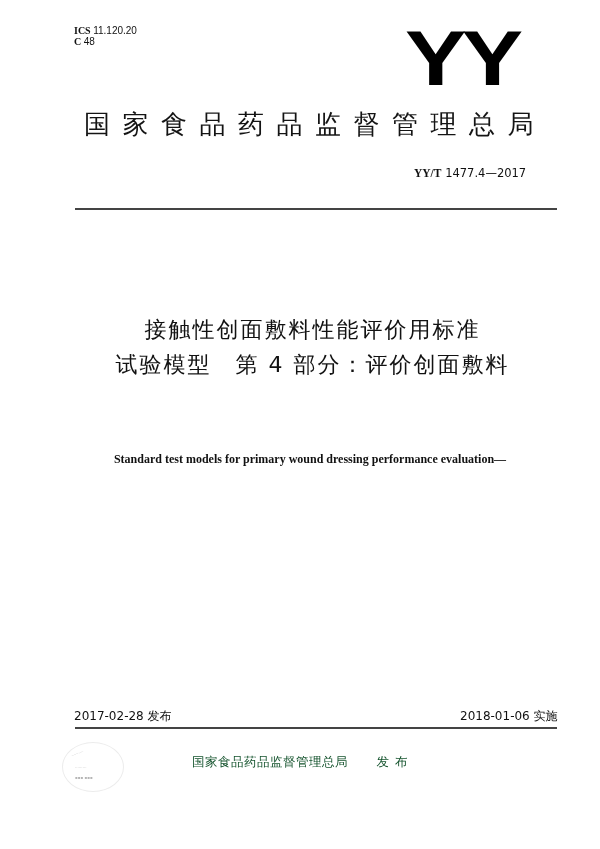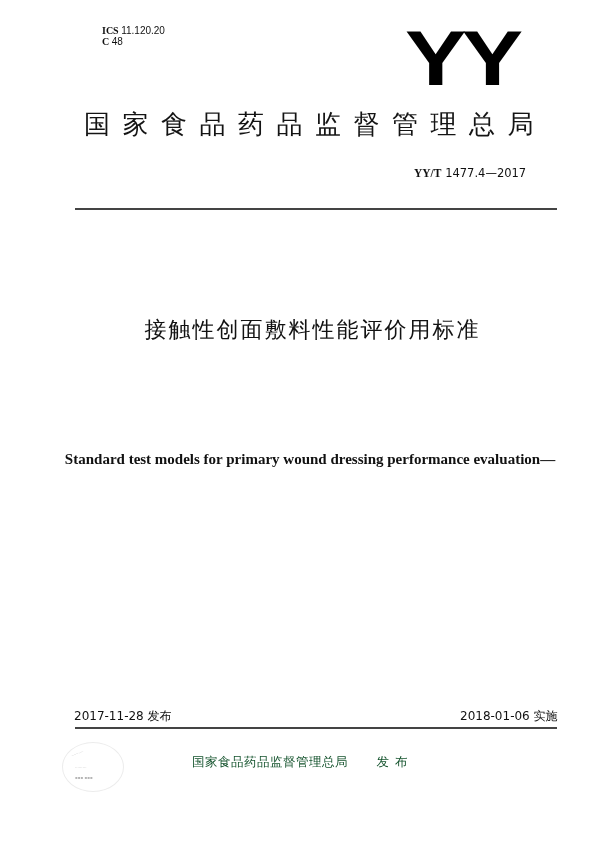--- a/index.html
+++ b/index.html
@@ -5,21 +5,21 @@
     html, body { margin: 0; padding: 0; background: #ffffff; }
     body {
       width: 600px; height: 849px; position: relative; overflow: hidden;
       font-family: "DejaVu Sans", "Liberation Sans", sans-serif;
       color: #111111;
     }
     .abs { position: absolute; }
     .ics {
       left: 74px; top: 25px;
       font-family: "Liberation Serif", serif;
-      font-size: 10px; line-height: 11px; color: #111; margin-left: 28px;
+      font-size: 10px; line-height: 11px; color: #111;
     }
     .ics .lbl { font-weight: bold; }
     .ics .num { font-family: "Liberation Sans", sans-serif; }
     .yy-logo {
       left: 405px; top: 26px;
       font-family: "Liberation Sans", sans-serif;
       font-weight: 900; font-size: 78px; line-height: 64px;
       letter-spacing: -4px; color: #000;
       transform: scaleX(1.18); transform-origin: left top;
     }
@@ -37,21 +37,21 @@
     .rule-top { left: 75px; top: 208px; width: 482px; }
     .title-zh {
       left: 60px; top: 312px; width: 505px;
       text-align: center; font-size: 22px; line-height: 35px;
       letter-spacing: 2px; color: #121212;
     }
     .title-zh div { white-space: nowrap; }
     .title-en {
       left: 40px; top: 450px; width: 540px; text-align: center;
       font-family: "Liberation Serif", serif; font-weight: bold;
-      font-size: 15px; line-height: 19px; color: #111;
+      font-size: 12px; line-height: 19px; color: #111;
     }
     .title-en div { white-space: nowrap; }
     .date-issue {
       left: 74px; top: 709px; font-size: 12px; line-height: 14px; white-space: nowrap;
     }
     .date-impl {
       left: 460px; top: 709px; font-size: 12px; line-height: 14px; white-space: nowrap;
     }
     .rule-bottom { left: 75px; top: 727px; width: 482px; height: 1.5px; }
     .stamp {
@@ -87,28 +87,29 @@
 
 <div class="abs std-number">
   <span class="yy">YY/T</span>
   <span>1477.4—2017</span>
 </div>
 
 <div class="abs rule rule-top"></div>
 
 <div class="abs title-zh">
   <div>接触性创面敷料性能评价用标准</div>
+  <div>试验模型　第 4 部分：评价创面敷料</div>
 </div>
 
 <div class="abs title-en">
   <div>Standard test models for primary wound dressing performance evaluation—</div>
 </div>
 
 <div class="abs date-issue">
-  <span>2017-11-28</span>
+  <span>2017-02-28</span>
   <span>发布</span>
 </div>
 
 <div class="abs date-impl">
   <span>2018-01-06</span>
   <span>实施</span>
 </div>
 
 <div class="abs rule rule-bottom"></div>
 

